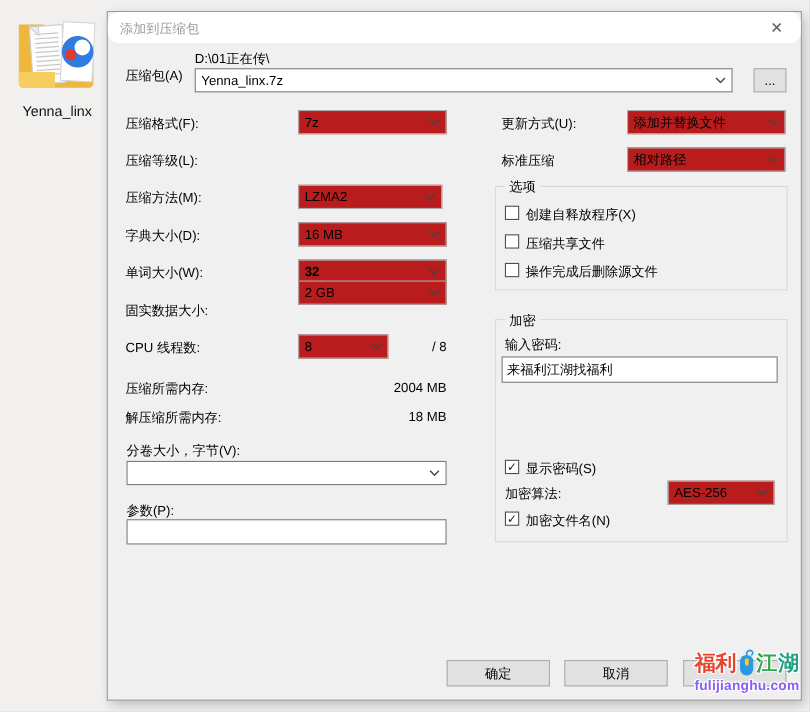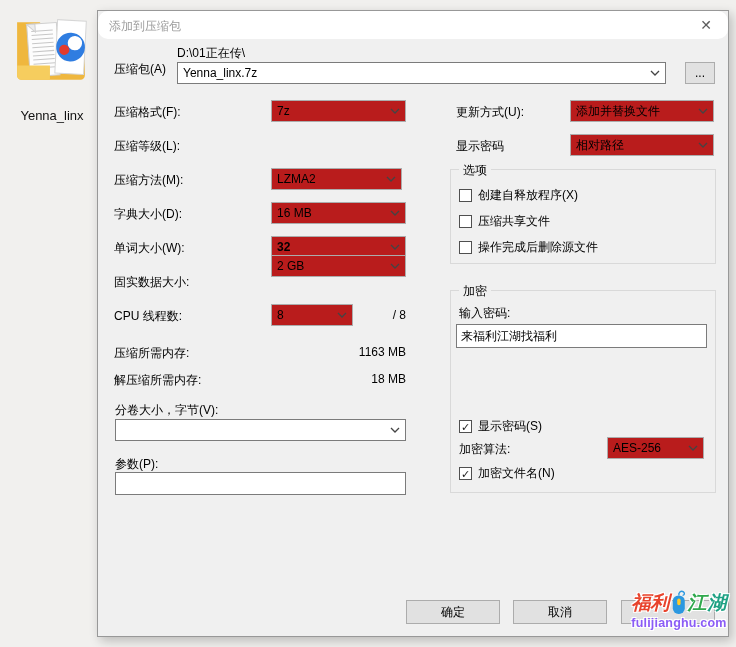--- a/index.html
+++ b/index.html
@@ -1,21 +1,21 @@
 <!DOCTYPE html>
 <html><head>
 <meta charset="utf-8">
 <style>
   html,body{margin:0;padding:0;}
   body{font-family:"Liberation Sans","DejaVu Sans",sans-serif;background:#c9c7c3;}
   .page{position:relative;width:736px;height:647px;background:#f1f0ee;overflow:hidden;}
 
   
   .folder{position:absolute;left:2px;top:8px;width:100px;text-align:center;cursor:default;}
-  .folder-label{margin-top:18px;font-size:13px;color:#111;}
+  .folder-label{margin-top:2px;font-size:13px;color:#111;}
 
   
   .dialog{position:absolute;left:97px;top:10px;width:632px;height:627px;background:#f0f0f0;
           border:1px solid #989898;box-shadow:3px 4px 10px rgba(0,0,0,.22);box-sizing:border-box;}
   .titlebar{position:absolute;left:0;top:0;width:100%;height:28px;background:#ffffff;border-radius:10px;}
   .title{position:absolute;left:11px;top:7px;font-size:12px;color:#9b9b9b;}
   .close{position:absolute;right:0;top:0;width:44px;height:28px;display:flex;align-items:center;
          justify-content:center;font-size:14px;color:#5c5c5c;cursor:default;}
 
   .lbl{position:absolute;font-size:12px;color:#000;white-space:nowrap;}
@@ -26,28 +26,28 @@
          display:flex;align-items:center;justify-content:space-between;padding:0 5px;font-size:12px;color:#000;}
   .combo.white{background:#fff;border-color:#7b7b7b;}
   .chev{display:flex;align-items:center;}
   .txt{position:absolute;background:#fff;border:1px solid #7b7b7b;box-sizing:border-box;
        font-size:12px;color:#000;display:flex;align-items:center;padding:0 4px;}
   .btn{position:absolute;width:94px;height:24px;background:#e1e1e1;border:1px solid #acacac;box-sizing:border-box;
        display:flex;align-items:center;justify-content:center;font-size:12px;color:#000;cursor:default;}
 
   .grp{position:absolute;border:1px solid #d9d9d9;box-sizing:border-box;}
   .grp-title{position:absolute;top:-8px;left:8px;background:#f0f0f0;padding:0 4px;font-size:12px;color:#000;}
-  .cb{position:absolute;display:flex;align-items:center;gap:6px;font-size:12px;color:#000;cursor:default;}
+  .cb{position:absolute;display:flex;align-items:flex-start;gap:6px;font-size:12px;color:#000;cursor:default;}
   .cb .box{width:13px;height:13px;background:#fff;border:1px solid #4f4f4f;box-sizing:border-box;
            display:flex;align-items:center;justify-content:center;font-size:11px;line-height:10px;color:#1a1a1a;}
 
   
   .watermark{position:absolute;left:622px;top:589px;width:114px;text-align:center;}
   .wm-row{display:flex;align-items:flex-end;justify-content:center;gap:1px;font-weight:bold;font-size:19px;
-          text-shadow:-1px -1px 0 #fff,1px -1px 0 #fff,-1px 1px 0 #fff,1px 1px 0 #fff;font-style:italic;}
+          text-shadow:-1px -1px 0 #fff,1px -1px 0 #fff,-1px 1px 0 #fff,1px 1px 0 #fff;}
   .wm-red{color:#e8432c;} .wm-green{color:#2fa84c;} .wm-teal{color:#1fa184;}
   .wm-domain{font-size:12.5px;font-weight:bold;color:#8b5cf6;letter-spacing:.2px;
              text-shadow:-1px -1px 0 #fff,1px -1px 0 #fff,-1px 1px 0 #fff,1px 1px 0 #fff;}
 </style>
 </head>
 <body>
 
 <div class="page">
 
   <div class="folder">
@@ -157,21 +157,21 @@
       <span>8</span>
       <span class="chev">
           <svg width="10" height="6">
             <polyline points="1,1 5,5 9,1" fill="none" stroke="#444" stroke-width="1.3"></polyline>
           </svg>
         </span>
     </div>
     <span class="val right-align" style="left:173px;top:297px;width:135px;">/ 8</span>
 
     <span class="lbl" style="left:16px;top:334px;">压缩所需内存:</span>
-    <span class="val right-align" style="left:173px;top:334px;width:135px;">1163 MB</span>
+    <span class="val right-align" style="left:173px;top:334px;width:135px;">2004 MB</span>
     <span class="lbl" style="left:16px;top:361px;">解压缩所需内存:</span>
     <span class="val right-align" style="left:173px;top:361px;width:135px;">18 MB</span>
 
     <span class="lbl" style="left:17px;top:391px;">分卷大小，字节(V):</span>
     <div class="combo white" style="left:17px;top:408px;width:291px;">
       <span></span>
       <span class="chev">
           <svg width="10" height="6">
             <polyline points="1,1 5,5 9,1" fill="none" stroke="#444" stroke-width="1.3"></polyline>
           </svg>
@@ -185,21 +185,21 @@
 
     <span class="lbl" style="left:358px;top:93px;">更新方式(U):</span>
     <div class="combo" style="left:472px;top:89px;width:144px;">
       <span>添加并替换文件</span>
       <span class="chev">
           <svg width="10" height="6">
             <polyline points="1,1 5,5 9,1" fill="none" stroke="#444" stroke-width="1.3"></polyline>
           </svg>
         </span>
     </div>
-    <span class="lbl" style="left:358px;top:127px;">显示密码</span>
+    <span class="lbl" style="left:358px;top:127px;">标准压缩</span>
     <div class="combo" style="left:472px;top:123px;width:144px;">
       <span>相对路径</span>
       <span class="chev">
           <svg width="10" height="6">
             <polyline points="1,1 5,5 9,1" fill="none" stroke="#444" stroke-width="1.3"></polyline>
           </svg>
         </span>
     </div>
 
     <div class="grp" style="left:352px;top:158px;width:266px;height:95px;">

